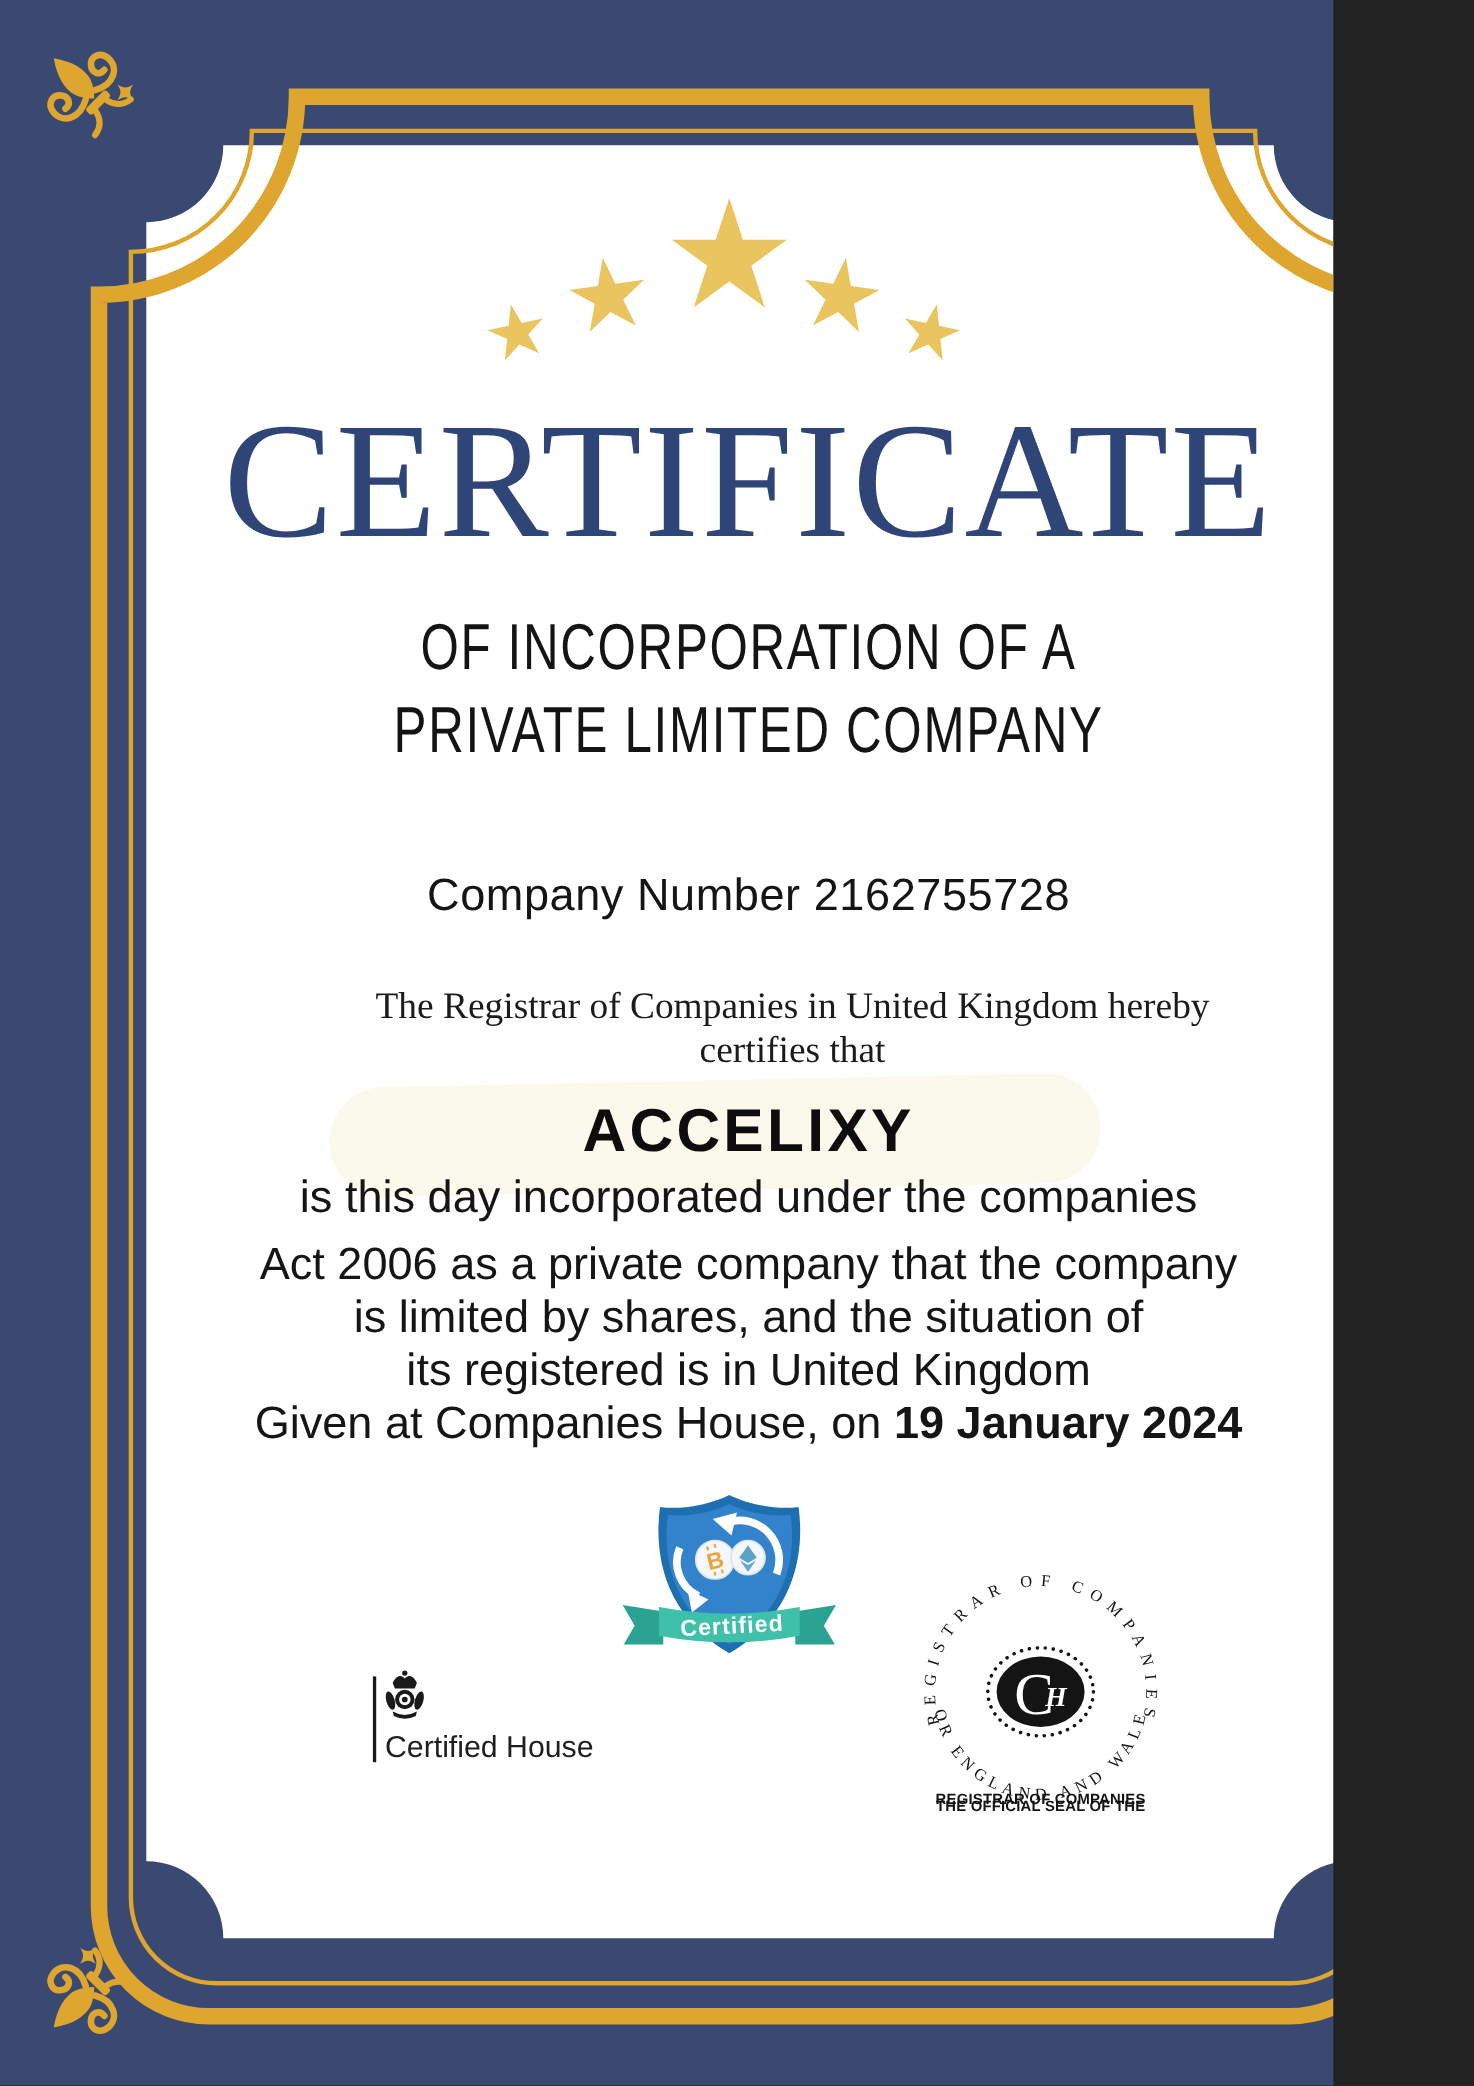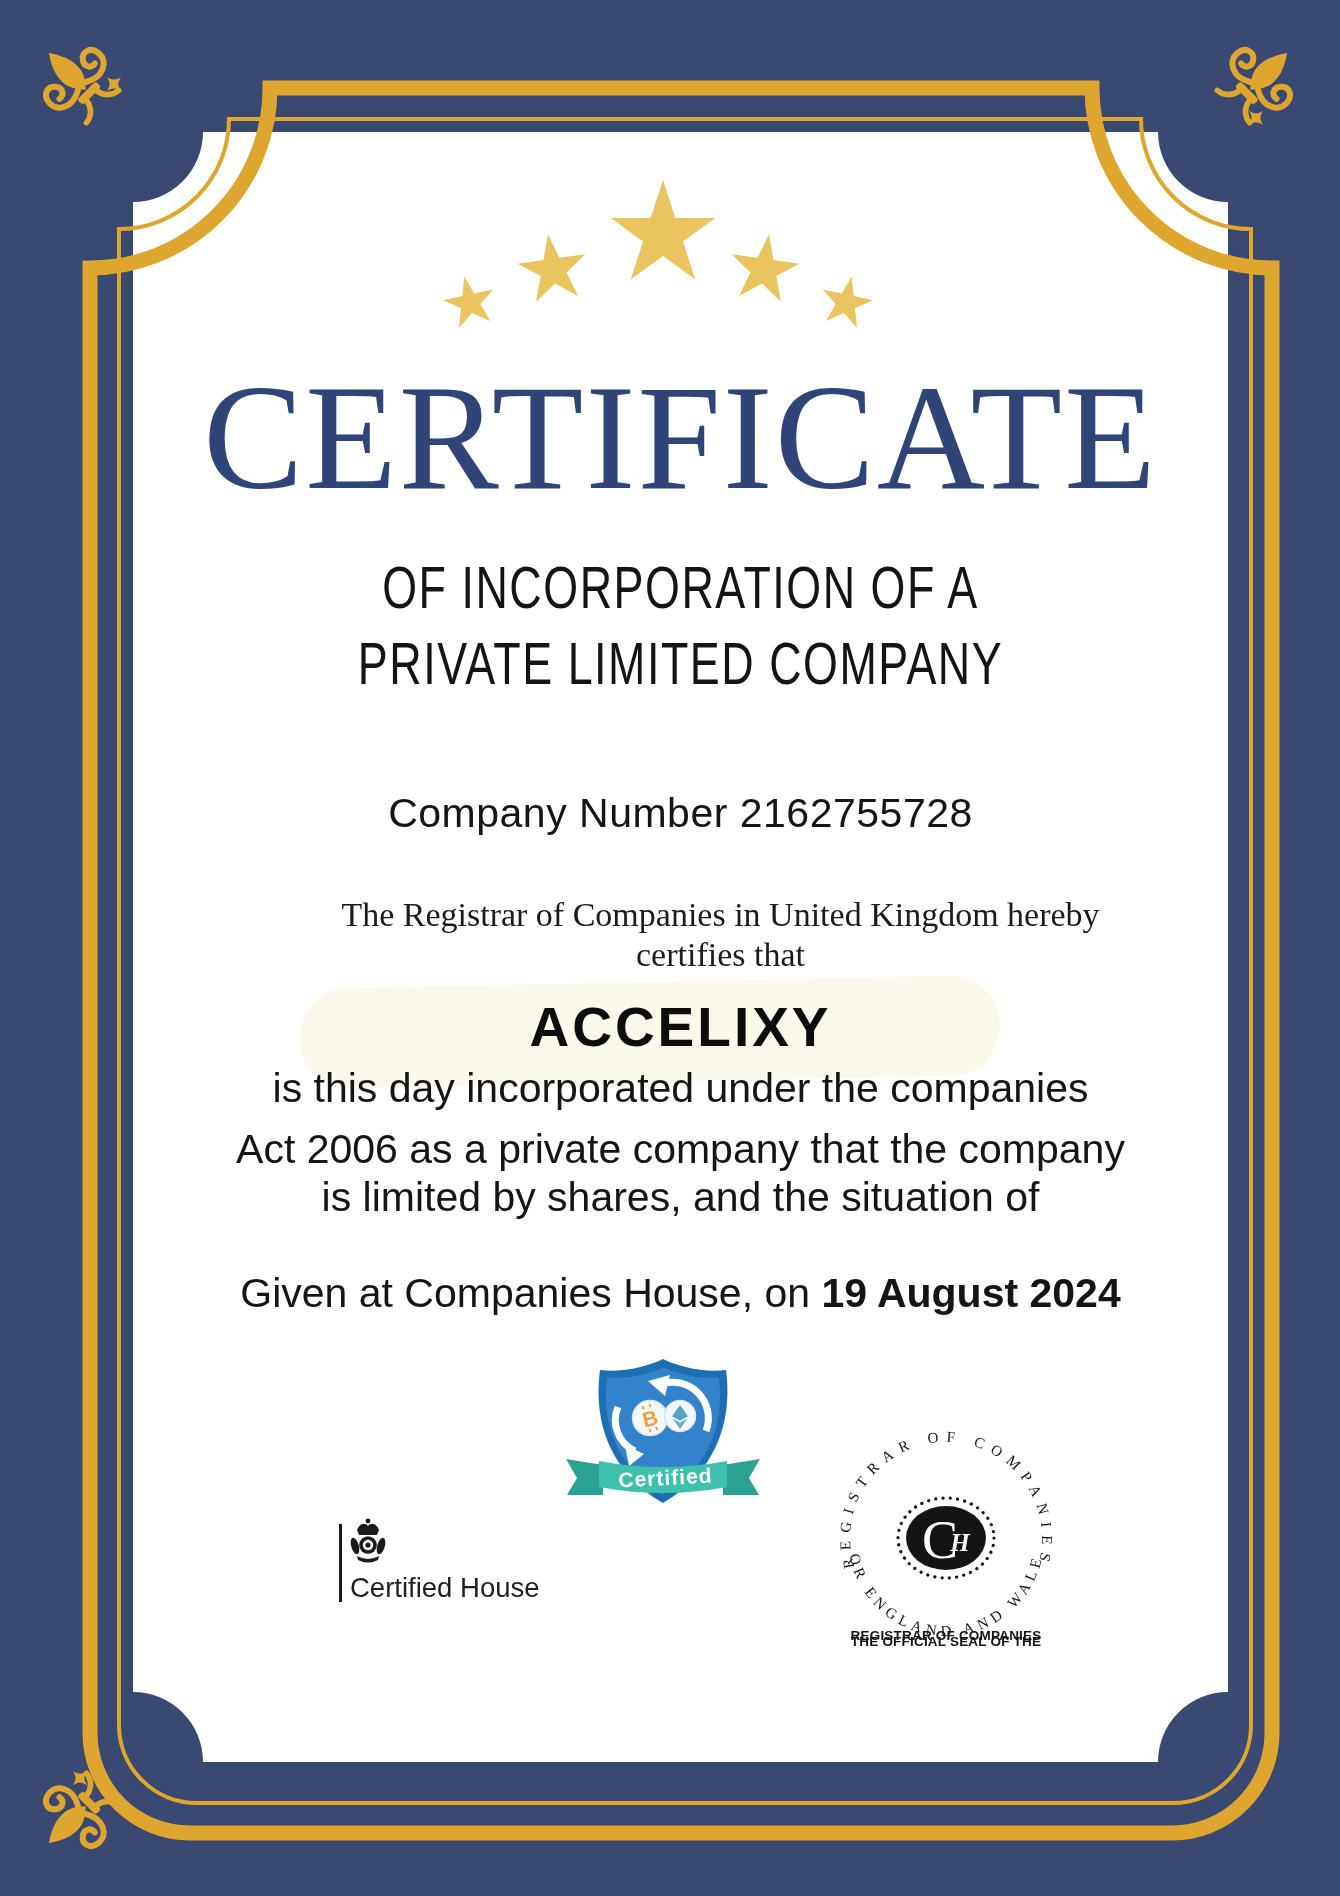--- a/index.html
+++ b/index.html
@@ -1,16 +1,16 @@
 <!DOCTYPE html>
 <html><head>
 <meta charset="utf-8">
 <style>
   html,body{margin:0;padding:0;background:#222;}
-  .page{position:relative;width:1340px;height:1896px;background:#3A4971;overflow:hidden;
+  .page{position:relative;width:1212px;height:1896px;background:#3A4971;overflow:hidden;
         font-family:"Liberation Sans",sans-serif;}
   .page svg{display:block;}
   .abs{position:absolute;}
   .frame-svg{left:0;top:0;}
   .col{left:133px;width:1095px;text-align:center;color:#151515;}
   .title{top:362px;font-family:"Liberation Serif",serif;font-size:150px;line-height:1;
          letter-spacing:2px;color:#304577;font-weight:400;}
   .subtitle{font-size:59px;line-height:1.1;letter-spacing:2px;color:#141414;
             transform:scaleX(0.76);transform-origin:center;font-weight:400;}
   .subtitle.l1{top:556px;} .subtitle.l2{top:632px;}
@@ -81,22 +81,23 @@
 
   <div class="abs col registrar l1">The Registrar of Companies in United Kingdom hereby</div>
   <div class="abs col registrar l2">certifies that</div>
 
   <div class="abs patch"></div>
   <div class="abs col company-name">ACCELIXY</div>
 
   <div class="abs col body-line bl1">is this day incorporated under the companies</div>
   <div class="abs col body-line bl2">Act 2006 as a private company that the company</div>
   <div class="abs col body-line bl3">is limited by shares, and the situation of</div>
+  <div class="abs col body-line bl4">its registered is in United Kingdom</div>
   <div class="abs col body-line bl5">
-    <span>Given at Companies House, on </span><span class="given-date">19 August 2024</span>
+    <span>Given at Companies House, on </span><span class="given-date">19 January 2024</span>
   </div>
 
   <svg class="abs badge-svg" width="200" height="160" viewBox="-100 -80 200 160">
 
     <g fill="#2AA392">
       <path d="M -60 34 L -97 28 L -86 47 L -96 64 L -60 64 Z"></path>
       <path d="M 60 34 L 97 28 L 86 47 L 96 64 L 60 64 Z"></path>
     </g>
 
     <path d="M 0 -72 C 16 -64 42 -58 63 -61 C 69 -16 58 38 0 72 C -58 38 -69 -16 -63 -61 C -42 -58 -16 -64 0 -72 Z" fill="#1E6FB2"></path>

